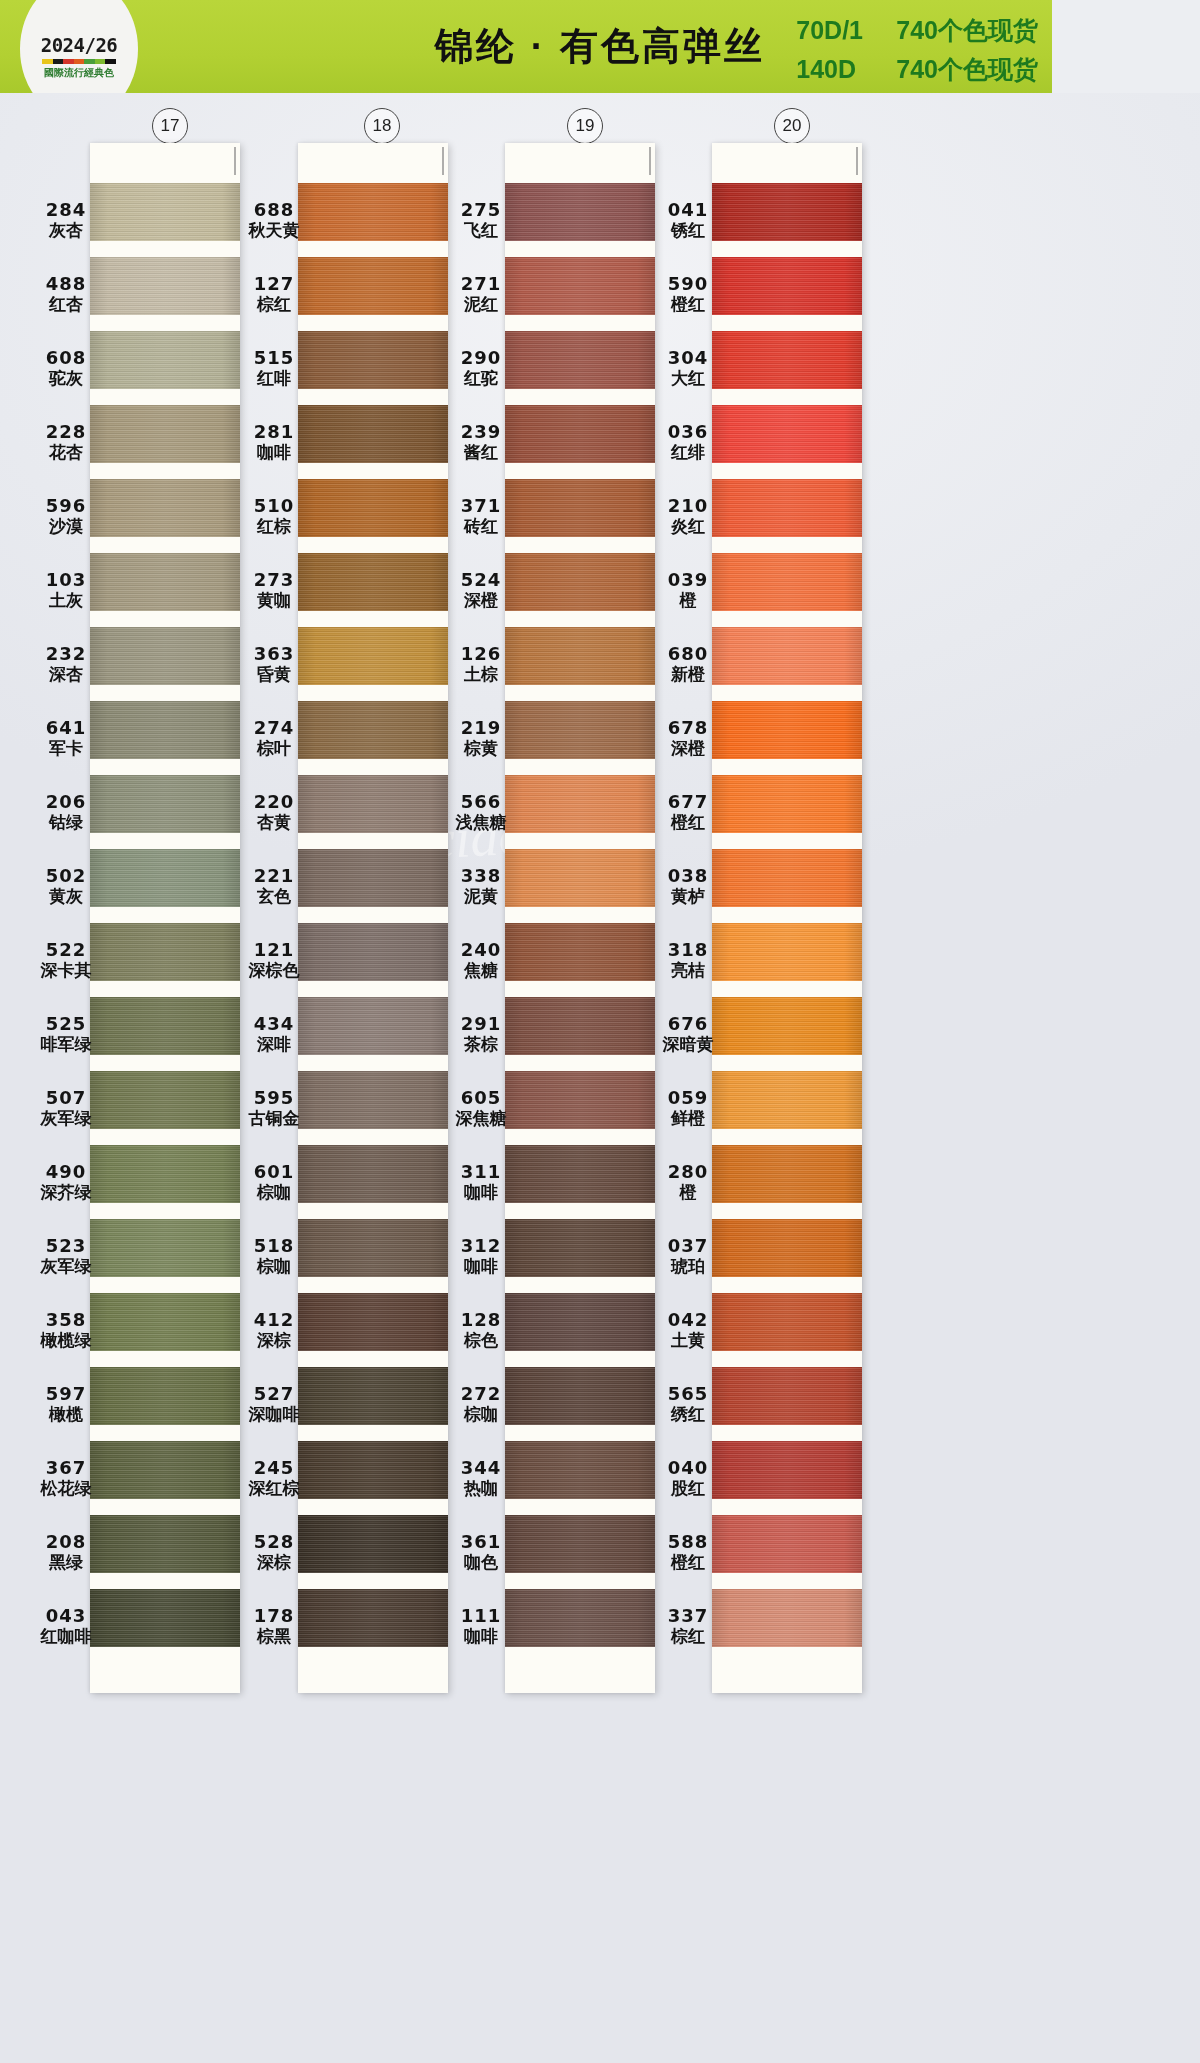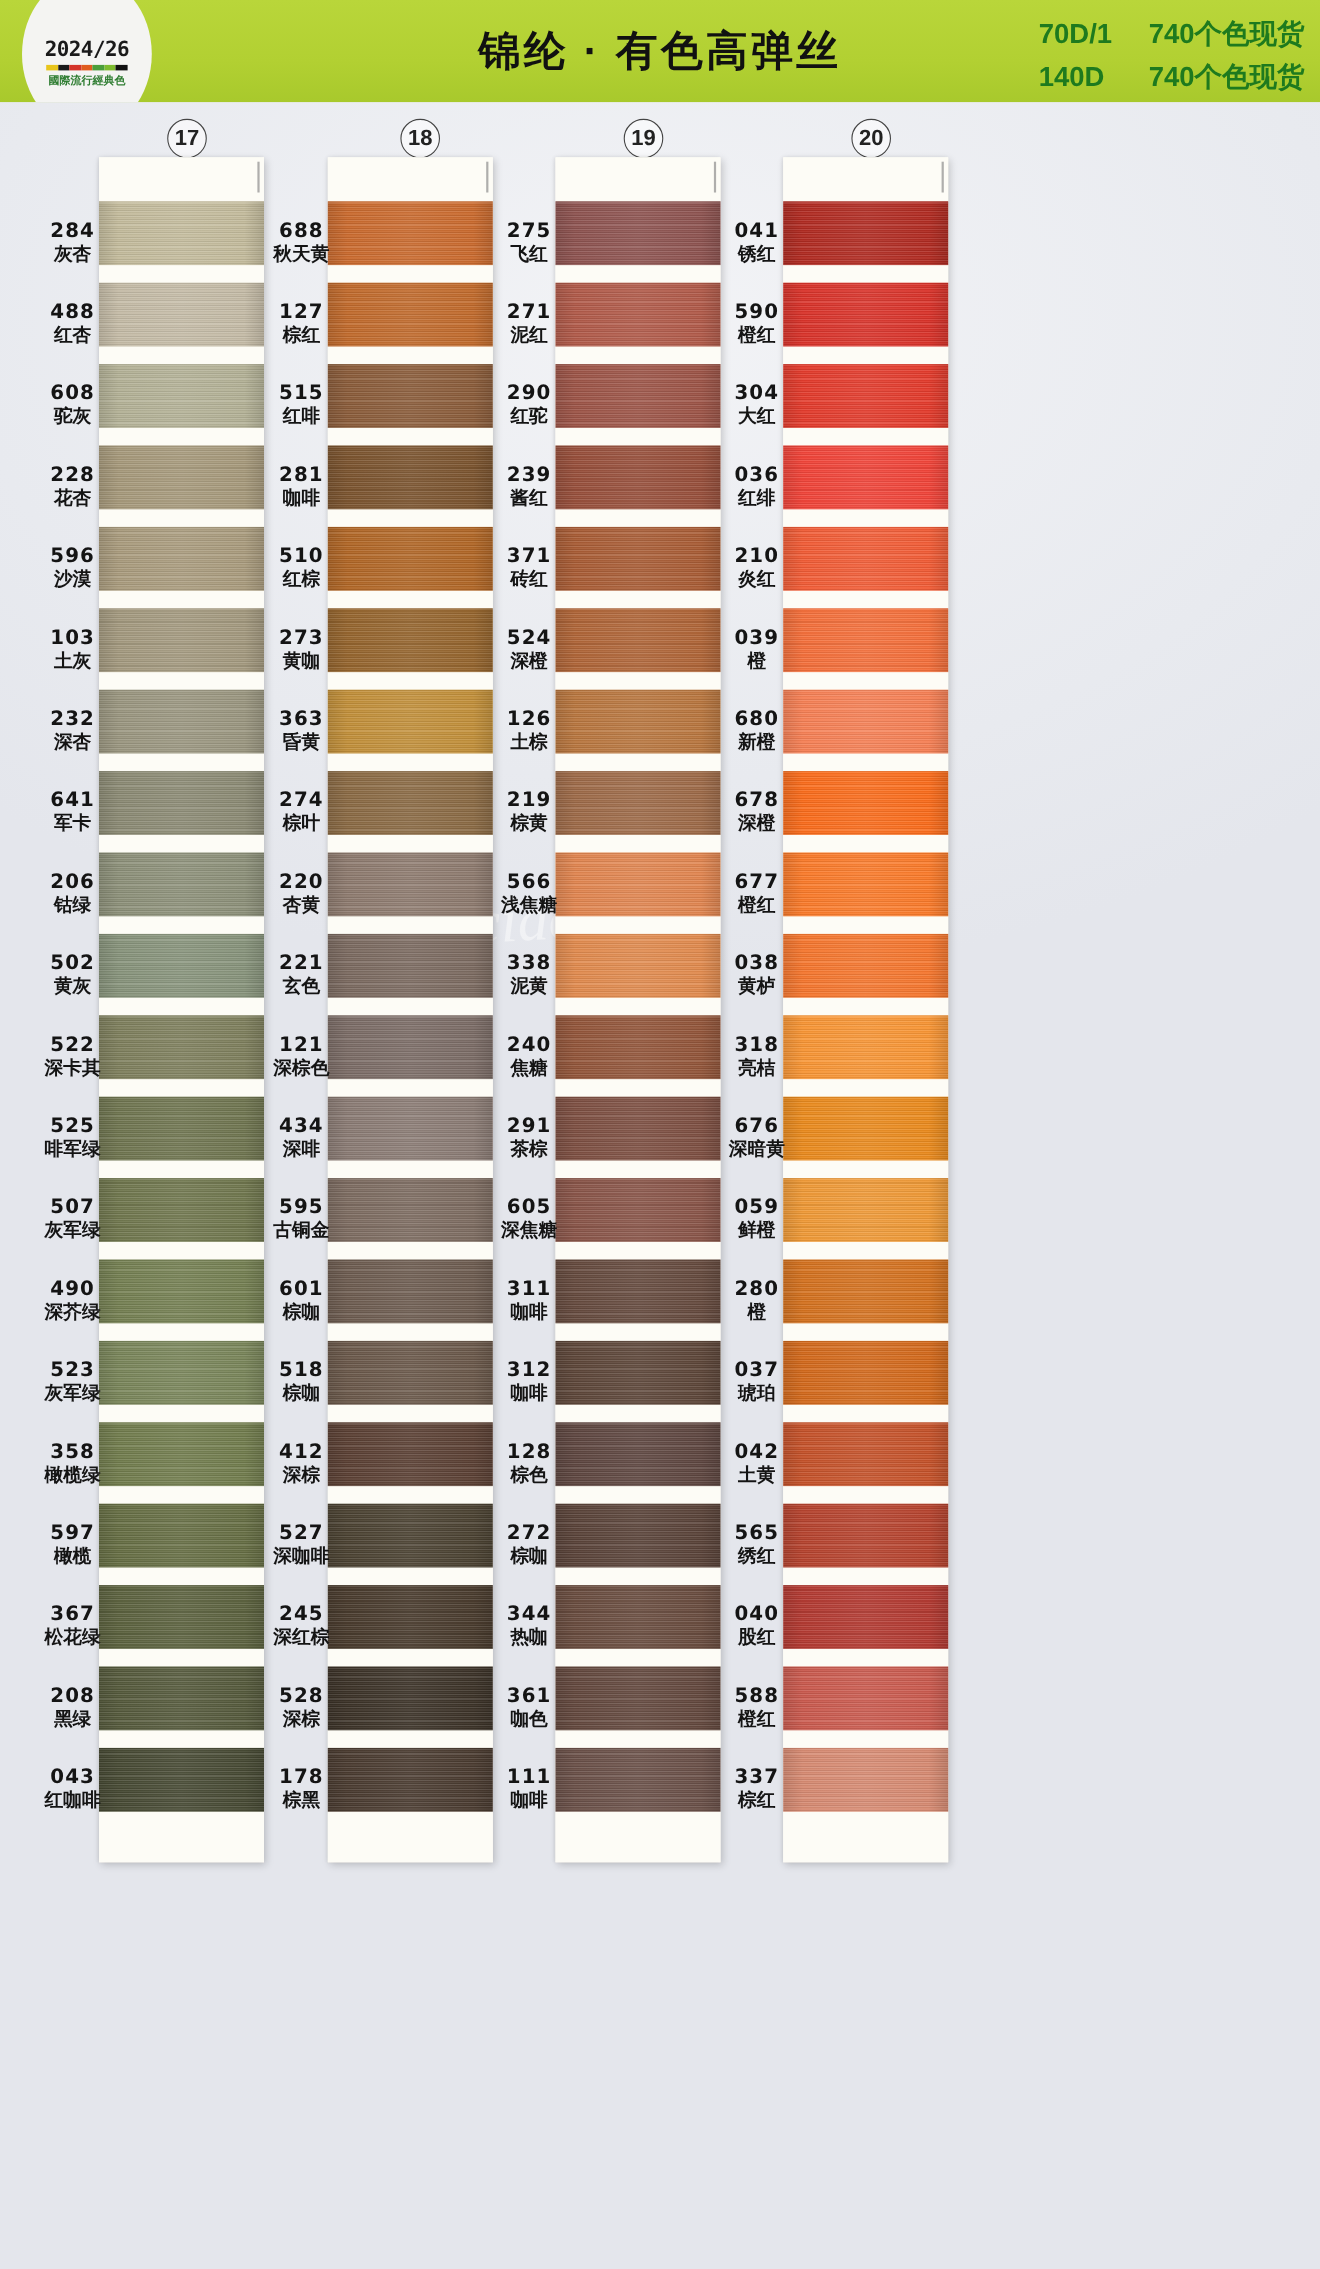--- a/index.html
+++ b/index.html
@@ -4,21 +4,21 @@
 <style>
   html,body{margin:0;padding:0;}
   body{
     width:1200px;height:2063px;
     background:#eceef2;
     font-family:"Liberation Sans","DejaVu Sans",sans-serif;
     overflow:hidden;position:relative;
   }
   
   .header{
-    position:absolute;left:0;top:0;width:1200px;height:93px;
+    position:absolute;left:0;top:0;width:1052px;height:93px;
     background:linear-gradient(180deg,#b9d63a 0%,#b2d032 60%,#a8c92c 100%);
     overflow:hidden;
   }
   .logo-oval{
     position:absolute;left:20px;top:-22px;width:118px;height:142px;
     background:#f4f4f2;border-radius:50%;
     box-shadow:0 0 0 0 rgba(0,0,0,0);
     display:flex;flex-direction:column;align-items:center;justify-content:center;
   }
   .logo-year{
@@ -53,21 +53,21 @@
     background:
       radial-gradient(ellipse 900px 600px at 50% 10%, #f2f3f6 0%, #e8eaef 70%, #e4e6ec 100%);
   }
   .col{
     position:absolute;top:0;height:1970px;
   }
   .col-badge{
     position:absolute;top:15px;width:34px;height:34px;border-radius:50%;
     border:1.6px solid #444;background:rgba(255,255,255,0.55);
     display:flex;align-items:center;justify-content:center;
-    font-size:20px;color:#222;font-weight:700;
+    font-size:17px;color:#222;font-weight:400;
   }
   .strip{
     position:absolute;top:50px;width:142px;
     background:#fdfcf6;
     box-shadow:2px 2px 7px rgba(0,0,0,0.18), -1px 0 3px rgba(0,0,0,0.07);
   }
   .strip .cap{height:40px;background:#fdfcf6;position:relative;}
   .strip .cap:after{
     content:"";position:absolute;right:4px;top:4px;width:2px;height:28px;
     background:#8d8d8d;opacity:.7;

